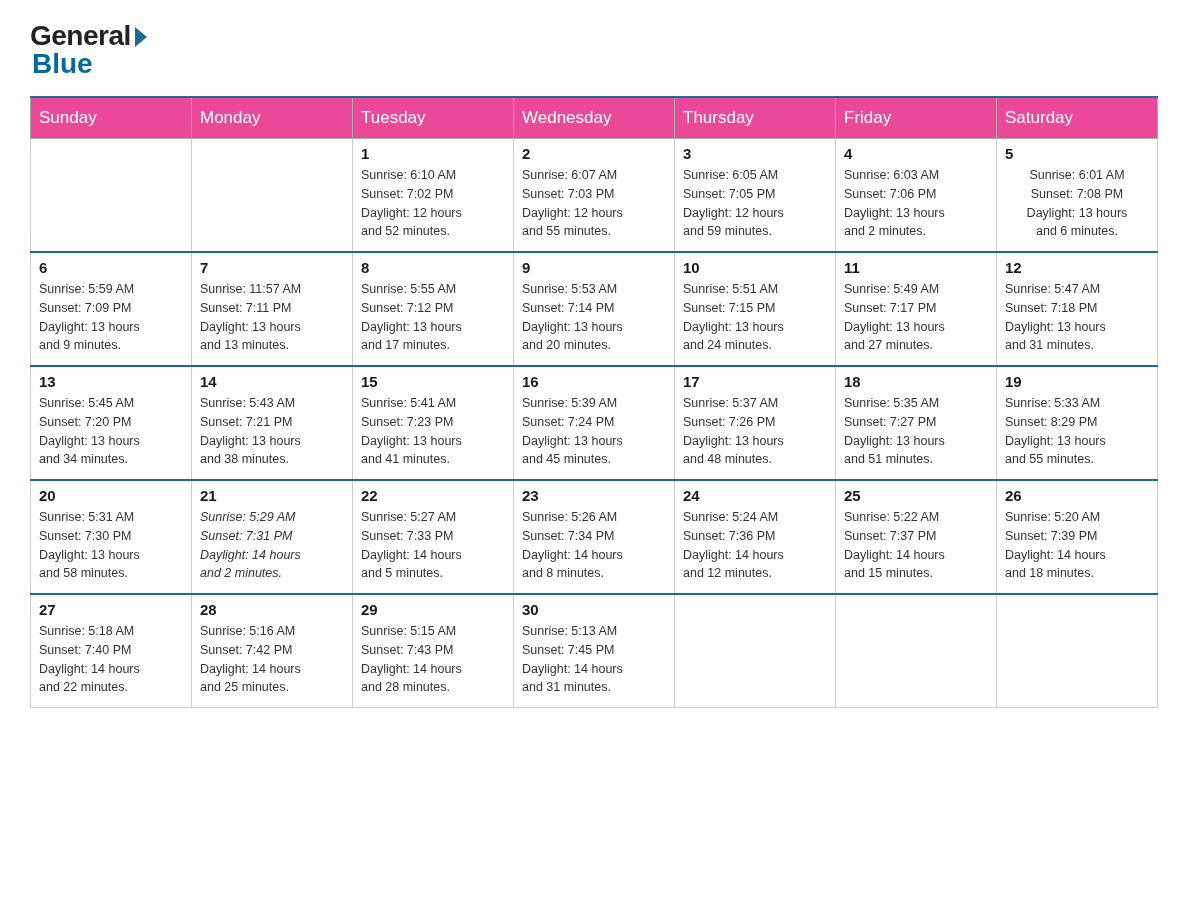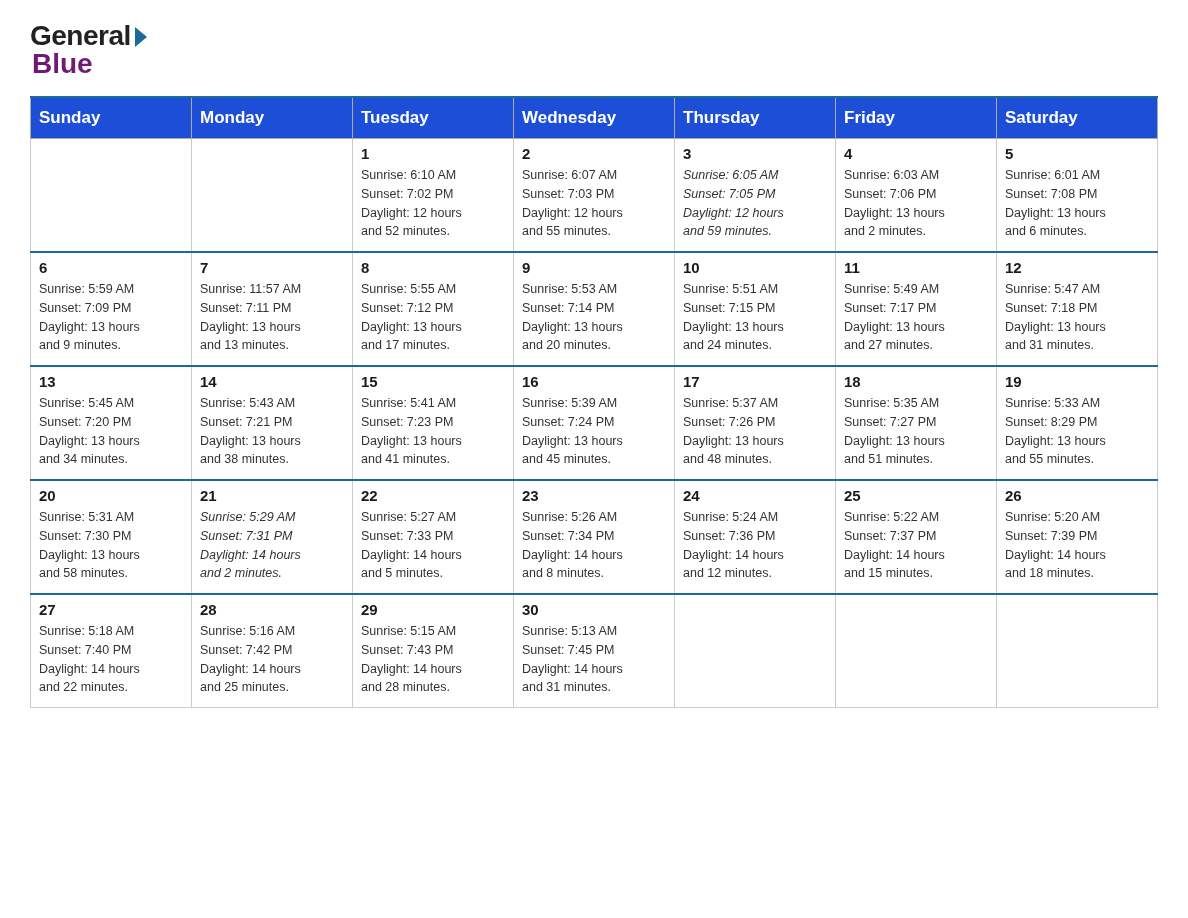--- a/index.html
+++ b/index.html
@@ -37,21 +37,21 @@
       height: 0;
       border-left: 12px solid #1a6b9a;
       border-top: 10px solid transparent;
       border-bottom: 10px solid transparent;
       margin-left: 4px;
       margin-top: 2px;
     }
     .logo-blue {
       font-size: 28px;
       font-weight: bold;
-      color: #701a75;
+      color: #0369a1;
       margin-top: -4px;
       margin-left: 2px;
     }
     .title-area {
       text-align: right;
     }
     .month-title {
       font-size: 52px;
       font-weight: normal;
       color: #222;
@@ -61,24 +61,24 @@
       font-size: 22px;
       color: #222;
       margin-top: 4px;
     }
     .calendar {
       width: 100%;
       border-collapse: collapse;
       border: 1px solid #aaa;
     }
     .calendar thead tr th {
-      background: #1d4ed8;
+      background: #ec4899;
       color: #fff;
       font-size: 17px;
-      font-weight: bold;
+      font-weight: normal;
       padding: 10px 8px;
       text-align: left;
       border: 1px solid #aaa;
     }
     .calendar tbody tr td {
       width: 14.28%;
       vertical-align: top;
       padding: 6px 8px 10px 8px;
       border: 1px solid #ccc;
       font-size: 13px;
@@ -141,35 +141,35 @@
         </td>
         <td>
           <span class="day-number">2</span>
           <div class="day-info" style="white-space: pre-line;">Sunrise: 6:07 AM
 Sunset: 7:03 PM
 Daylight: 12 hours
 and 55 minutes.</div>
         </td>
         <td>
           <span class="day-number">3</span>
-          <div class="day-info" style="white-space: pre-line; font-style: italic;">Sunrise: 6:05 AM
+          <div class="day-info" style="white-space: pre-line;">Sunrise: 6:05 AM
 Sunset: 7:05 PM
 Daylight: 12 hours
 and 59 minutes.</div>
         </td>
         <td>
           <span class="day-number">4</span>
           <div class="day-info" style="white-space: pre-line;">Sunrise: 6:03 AM
 Sunset: 7:06 PM
 Daylight: 13 hours
 and 2 minutes.</div>
         </td>
         <td>
           <span class="day-number">5</span>
-          <div class="day-info" style="white-space: pre-line;">Sunrise: 6:01 AM
+          <div class="day-info" style="white-space: pre-line; text-align: center;">Sunrise: 6:01 AM
 Sunset: 7:08 PM
 Daylight: 13 hours
 and 6 minutes.</div>
         </td>
       </tr>
       <tr>
         <td>
           <span class="day-number">6</span>
           <div class="day-info" style="white-space: pre-line;">Sunrise: 5:59 AM
 Sunset: 7:09 PM

